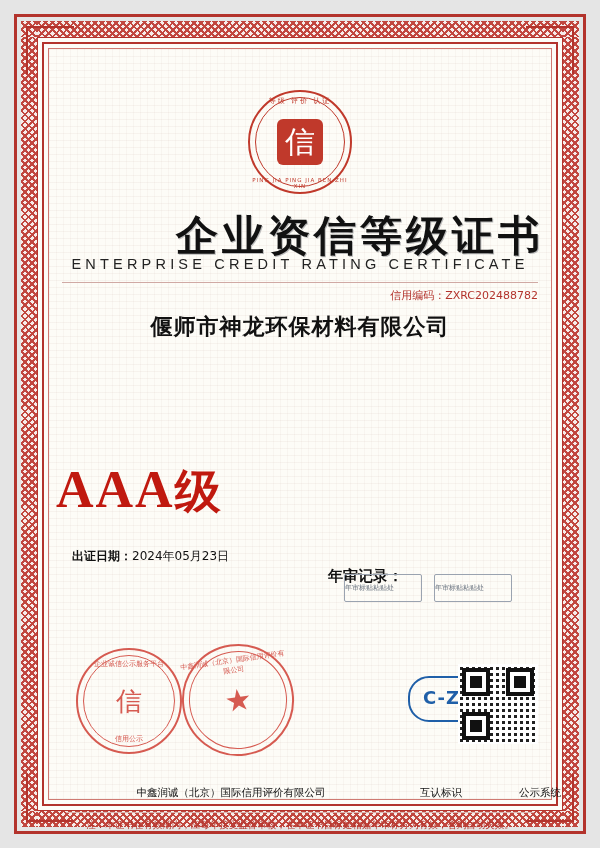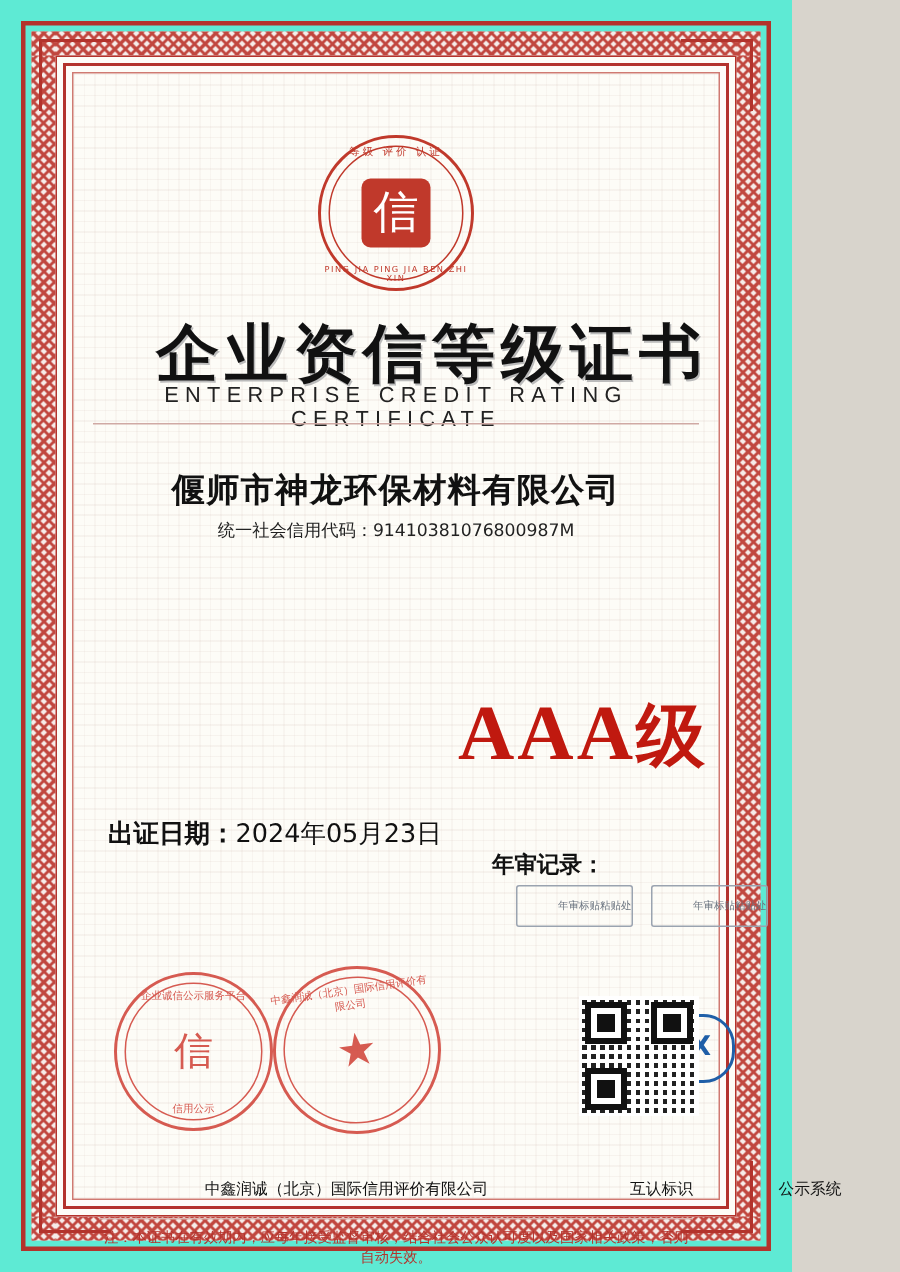--- a/index.html
+++ b/index.html
@@ -4,22 +4,22 @@
 <style>
   html,body{margin:0;padding:0;}
   body{
     width:600px;height:848px;
     background:#d8d4cc;
     font-family:"Liberation Serif", serif;
     overflow:hidden;
   }
   .page{
     position:relative;
-    width:528px;height:848px;
-    background:#5eead4;
+    width:600px;height:848px;
+    background:#e5e5e5;
     box-sizing:border-box;
   }
   
   .frame-outer{
     position:absolute;left:14px;top:14px;right:14px;bottom:14px;
     border:3px solid #b3332c;
     box-sizing:border-box;
   }
   .frame-guilloche{
     position:absolute;left:21px;top:21px;right:21px;bottom:21px;
@@ -124,42 +124,42 @@
     position:absolute;left:0;right:0;top:290px;text-align:center;
     font-size:11.5px;color:#222;font-family:"DejaVu Sans", sans-serif;
   }
   .body-text{
     position:absolute;left:14px;right:14px;top:318px;
     font-size:13.5px;line-height:25px;color:#111;text-align:justify;
     font-family:"DejaVu Sans", sans-serif;
     text-indent:28px;
   }
   .grade{
-    position:absolute;left:0;right:0;top:404px;text-align:right;
+    position:absolute;left:0;right:0;top:404px;text-align:left;
     color:#c0190f;font-weight:bold;
     font-size:52px;letter-spacing:2px;
     font-family:"Liberation Serif", serif;
   }
   .grade .cn{font-family:"DejaVu Sans", sans-serif;font-size:46px;}
 
   
   .info{
-    position:absolute;left:16px;top:490px;font-size:17px;color:#111;
+    position:absolute;left:16px;top:490px;font-size:12px;color:#111;
     font-family:"DejaVu Sans", sans-serif;line-height:21px;
   }
   .info .row{white-space:nowrap;}
   .info .label{font-weight:bold;}
   .annual{
     position:absolute;left:272px;top:511px;font-size:15px;font-weight:bold;
     font-family:"DejaVu Sans", sans-serif;color:#111;
   }
   .stamp-box{
-    position:absolute;top:534px;width:76px;height:26px;
+    position:absolute;top:518px;width:76px;height:26px;
     border:1px solid #9aa3b0;border-radius:2px;
-    font-size:7px;color:#6b7480;text-align:right;line-height:26px;
+    font-size:7px;color:#6b7480;text-align:left;line-height:26px;
     font-family:"DejaVu Sans", sans-serif;
   }
   .stamp-box.b1{left:288px;}
   .stamp-box.b2{left:378px;}
 
   
   .seals{position:absolute;left:0;right:0;top:592px;height:130px;}
   .seal{
     position:absolute;border-radius:50%;
     border:2px solid #d1453b;color:#d1453b;
@@ -242,25 +242,25 @@
       <div class="ring2"></div>
       <div class="arc-top">等级 评价 认证</div>
       <div class="core">信</div>
       <div class="arc-bottom">PING JIA PING JIA BEN ZHI XIN</div>
     </div>
 
     <div class="title-cn">企业资信等级证书</div>
     <div class="title-en">ENTERPRISE CREDIT RATING CERTIFICATE</div>
     <div class="rule"></div>
 
+    <div class="cert-no">
+      <span>信用编码：</span><span class="val">ZXRC202488782</span>
+    </div>
 
     <div class="company">偃师市神龙环保材料有限公司</div>
-    <div class="uscc">
-      <span>统一社会信用代码：</span><span>91410381076800987M</span>
-    </div>
 
 
     <div class="grade">
       <span>AAA</span><span class="cn">级</span>
     </div>
 
     <div class="info">
       <div class="row">
         <span class="label">出证日期：</span><span>2024年05月23日</span>
       </div>
@@ -295,15 +295,15 @@
         <div class="eye e3">
             <i></i>
           </div>
       </div>
     </div>
 
     <div class="caption cap2">中鑫润诚（北京）国际信用评价有限公司</div>
     <div class="caption cap3">互认标识</div>
     <div class="caption cap4">公示系统</div>
 
-    <div class="footnote">注：本证书在有效期内，应每年接受监督审核，结合社会公众认可度以及国家相关政策，否则自动失效。</div>
+    <div class="footnote">注：本证书在有效期内，应每年接受监督审核，在本证书目标处粘贴年审标方为有效，否则自动失效。</div>
   </div>
 </div>
 
 </body></html>

